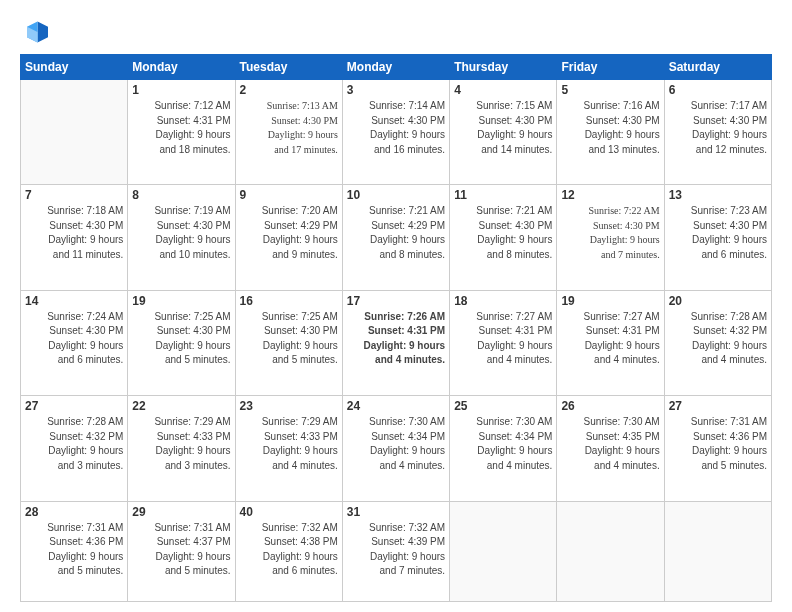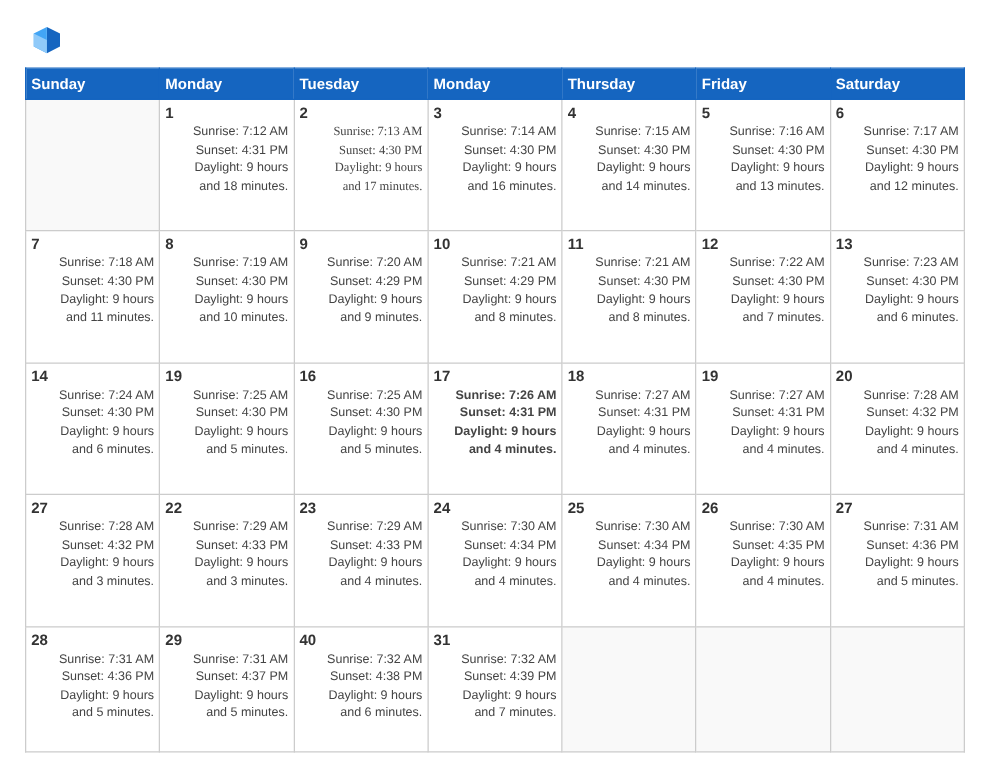--- a/index.html
+++ b/index.html
@@ -211,21 +211,21 @@
           </td>
           <td>
             <span class="day-number">11</span>
             <div class="day-info" style="white-space: pre-line;">Sunrise: 7:21 AM
 Sunset: 4:30 PM
 Daylight: 9 hours
 and 8 minutes.</div>
           </td>
           <td>
             <span class="day-number">12</span>
-            <div class="day-info" style="white-space: pre-line;">Sunrise: 7:22 AM
+            <div class="day-info" style="white-space: pre-line; font-family: Liberation Serif, serif;">Sunrise: 7:22 AM
 Sunset: 4:30 PM
 Daylight: 9 hours
 and 7 minutes.</div>
           </td>
           <td>
             <span class="day-number">13</span>
             <div class="day-info" style="white-space: pre-line;">Sunrise: 7:23 AM
 Sunset: 4:30 PM
 Daylight: 9 hours
 and 6 minutes.</div>

